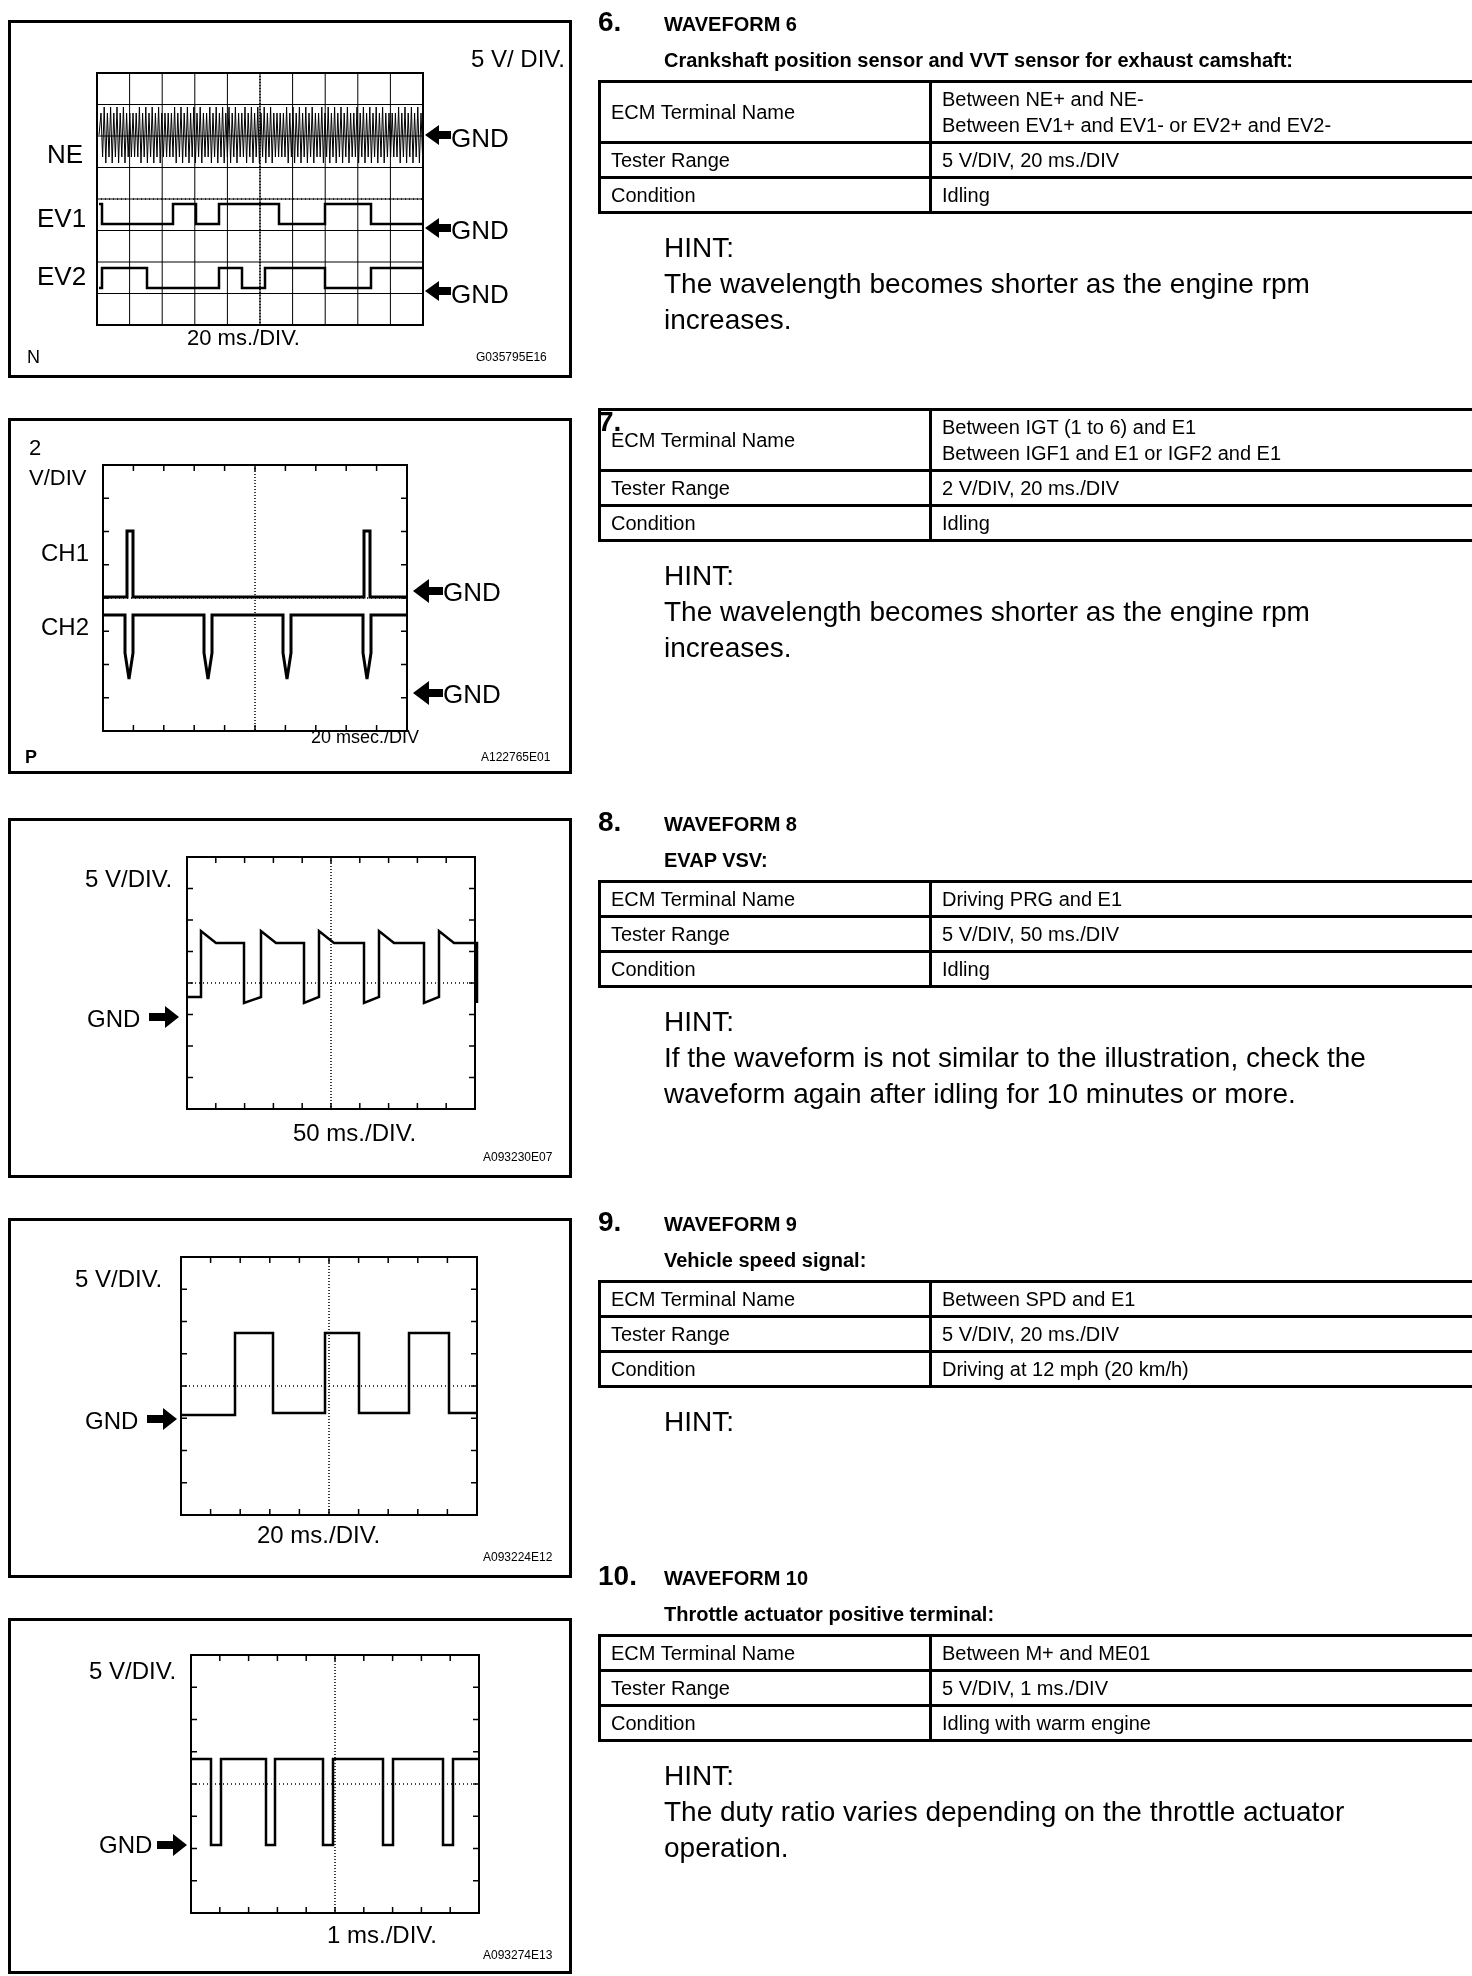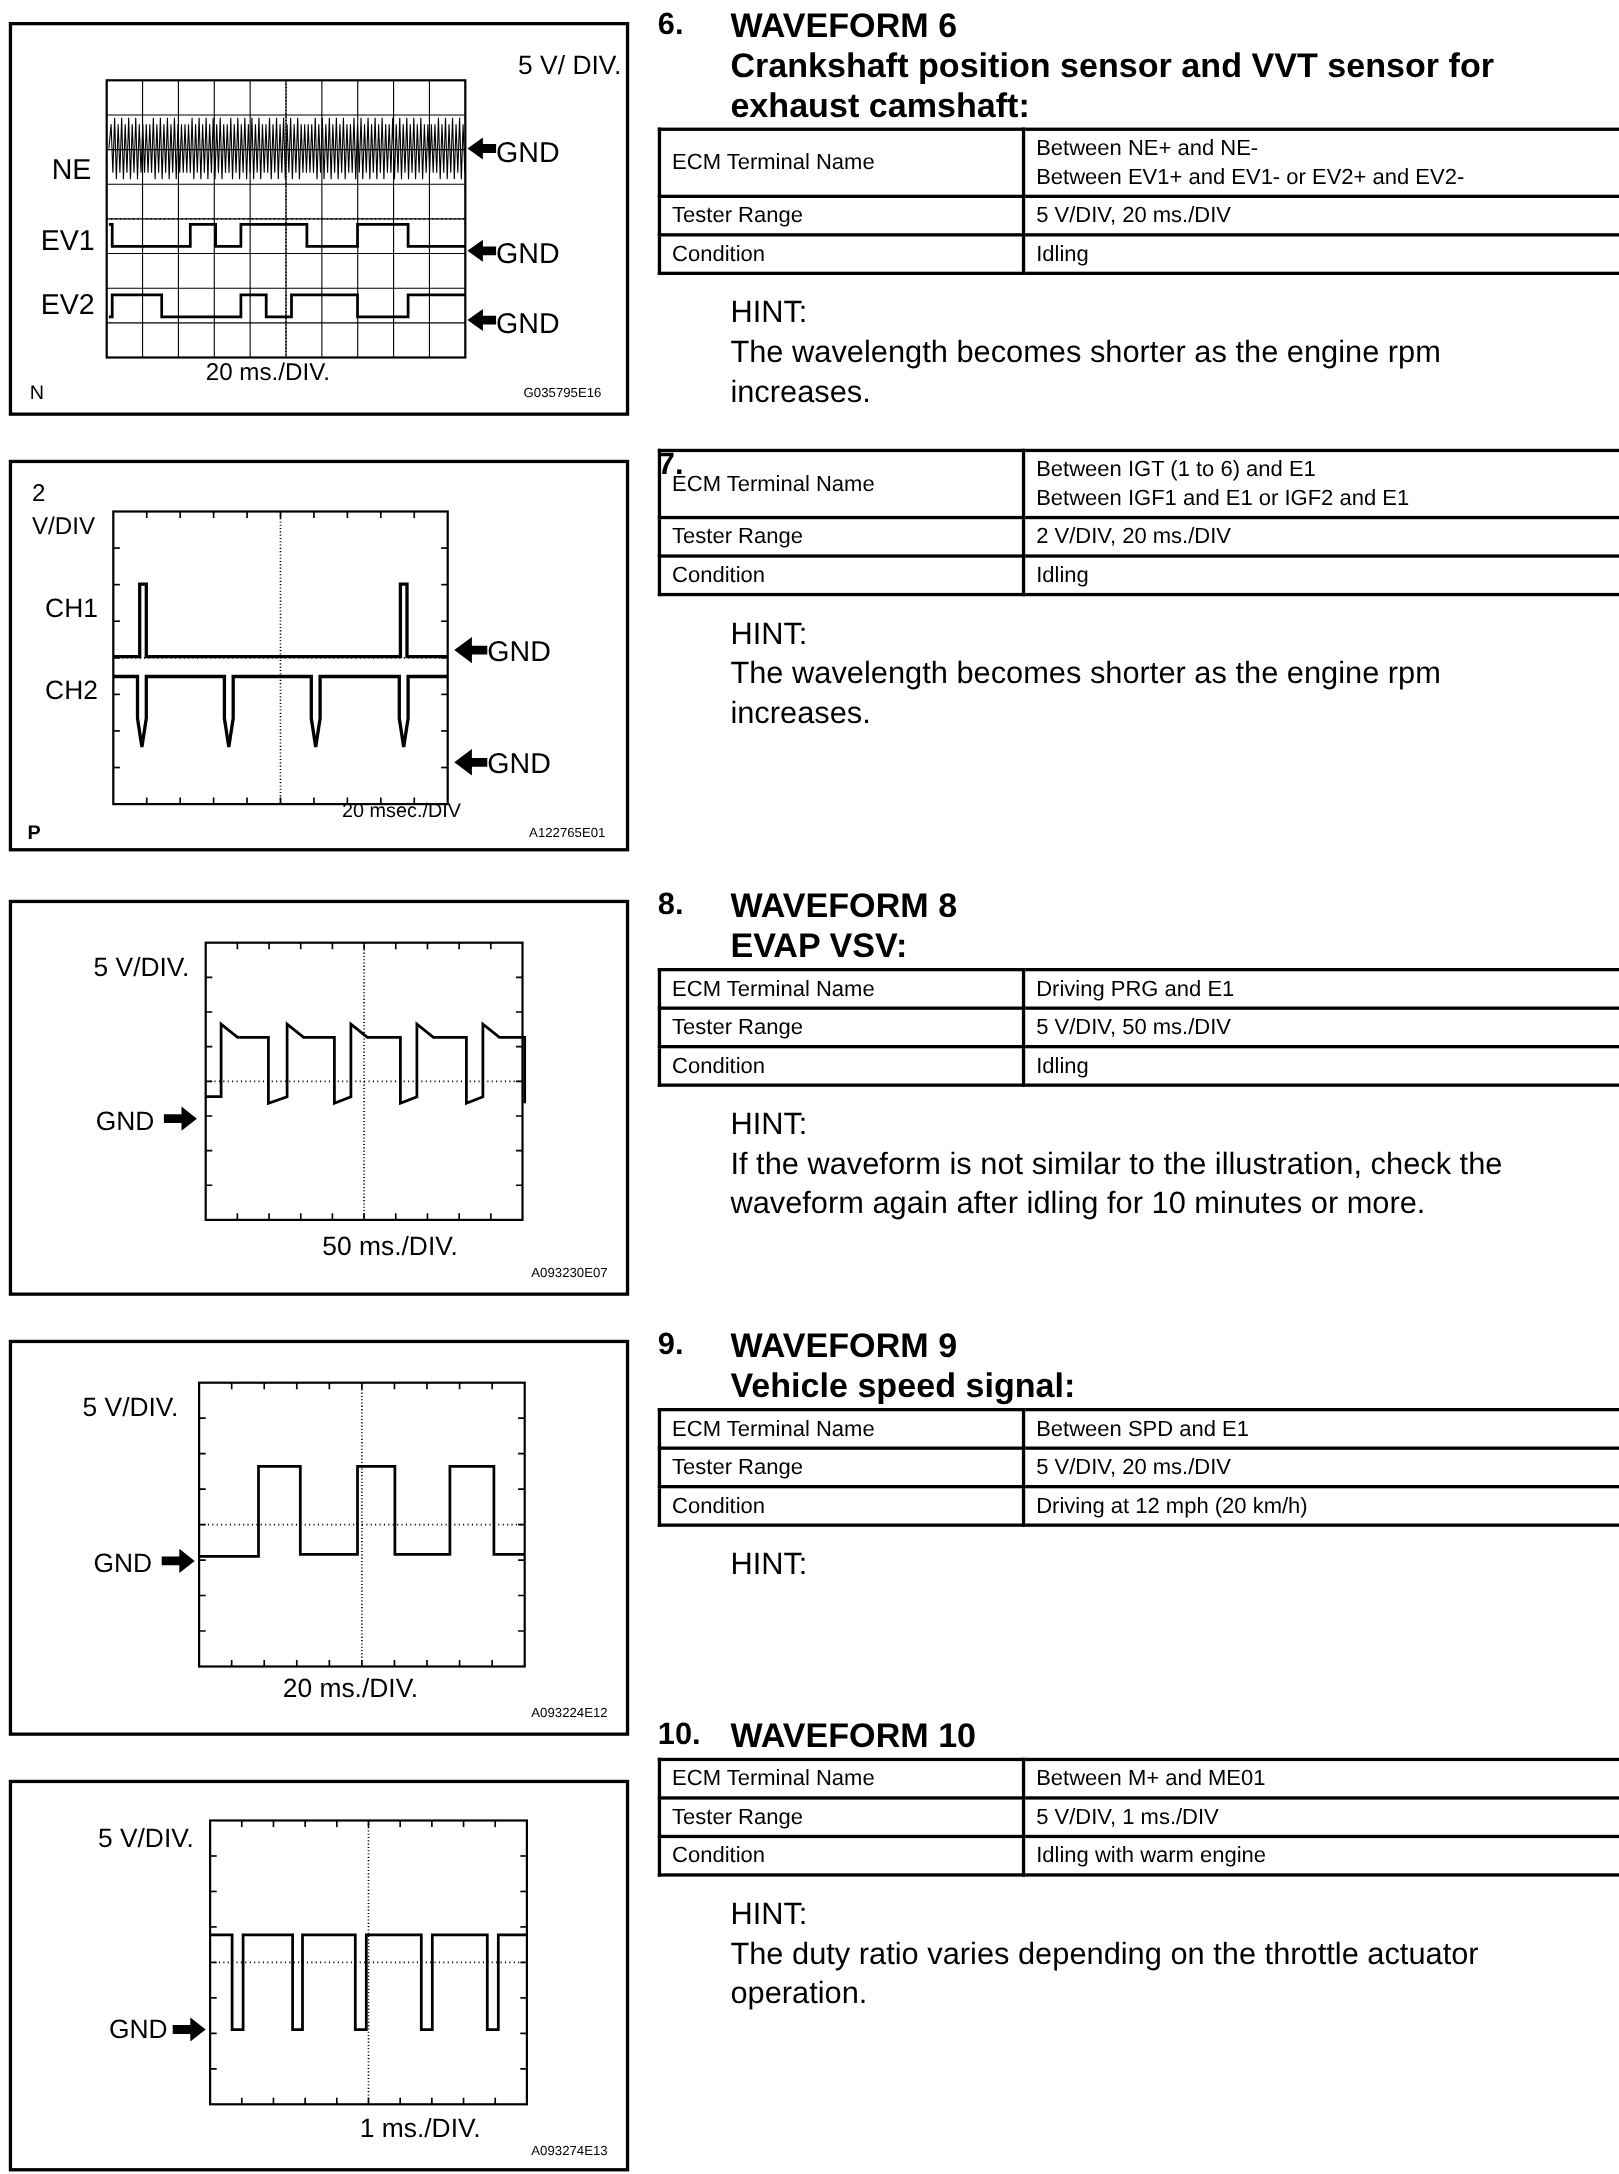--- a/index.html
+++ b/index.html
@@ -8,21 +8,21 @@
     font-family: "Liberation Sans", sans-serif; color: #000;
   }
   .fig {
     position: absolute; left: 8px; width: 564px; border: 3px solid #000;
     box-sizing: border-box; background: #fff; text-align: center;
   }
   .fig svg { position: absolute; left: 0; top: 0; }
   .fig text { font-family: "Liberation Sans", sans-serif; fill: #000; }
   .section { position: absolute; left: 598px; width: 840px; }
   .num { position: absolute; left: 0; top: 0; font-weight: bold; font-size: 28px; }
-  .titles { margin-left: 66px; font-weight: bold; font-size: 31px; line-height: 36px; }
+  .titles { margin-left: 66px; font-weight: bold; font-size: 20px; line-height: 36px; }
   table.spec {
     border-collapse: collapse; width: 920px; margin-top: 2px;
     font-size: 20px; line-height: 26px;
   }
   table.spec td { border: 3px solid #000; padding: 3px 10px; vertical-align: middle; }
   table.spec td.k { width: 308px; }
   .hint { margin-left: 66px; margin-top: 16px; font-size: 28px; line-height: 36px; }
   .hint-text { display: block; }
 </style>
 </head>
@@ -405,20 +405,21 @@
     </table>
   <div class="hint">
       <span class="hint-text">HINT:</span>
     </div>
 </div>
 
 <div class="section" style="top:1560px;">
   <div class="num">10.</div>
   <div class="titles">
     <div>WAVEFORM 10</div>
+    <div>Throttle actuator positive terminal:</div>
   </div>
   <table class="spec">
     <tbody>
         <tr>
           <td class="k">ECM Terminal Name</td>
           <td>Between M+ and ME01</td>
         </tr>
     <tr>
           <td class="k">Tester Range</td>
           <td>5 V/DIV, 1 ms./DIV</td>

